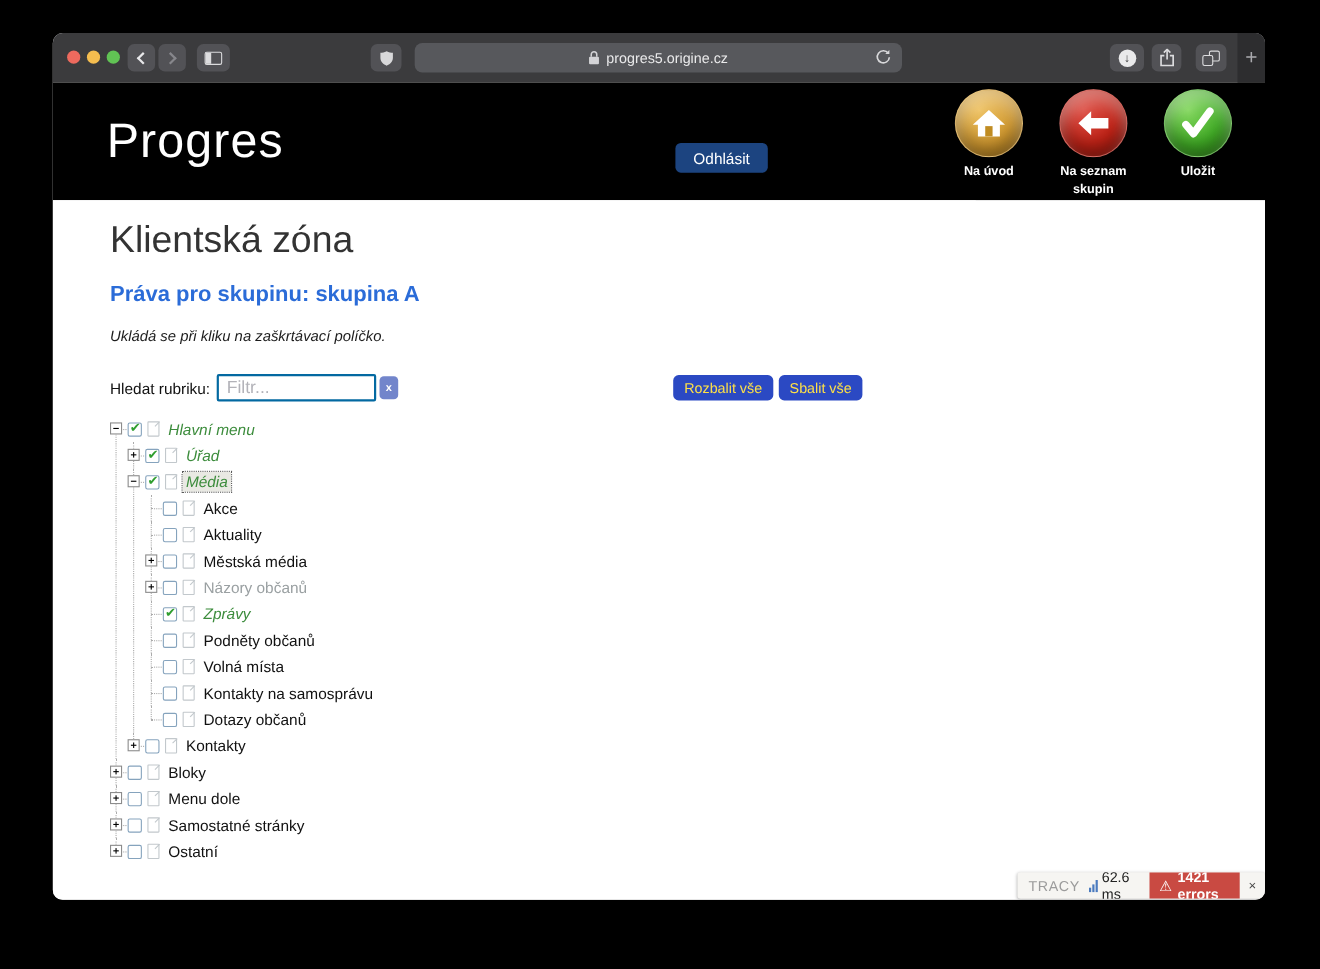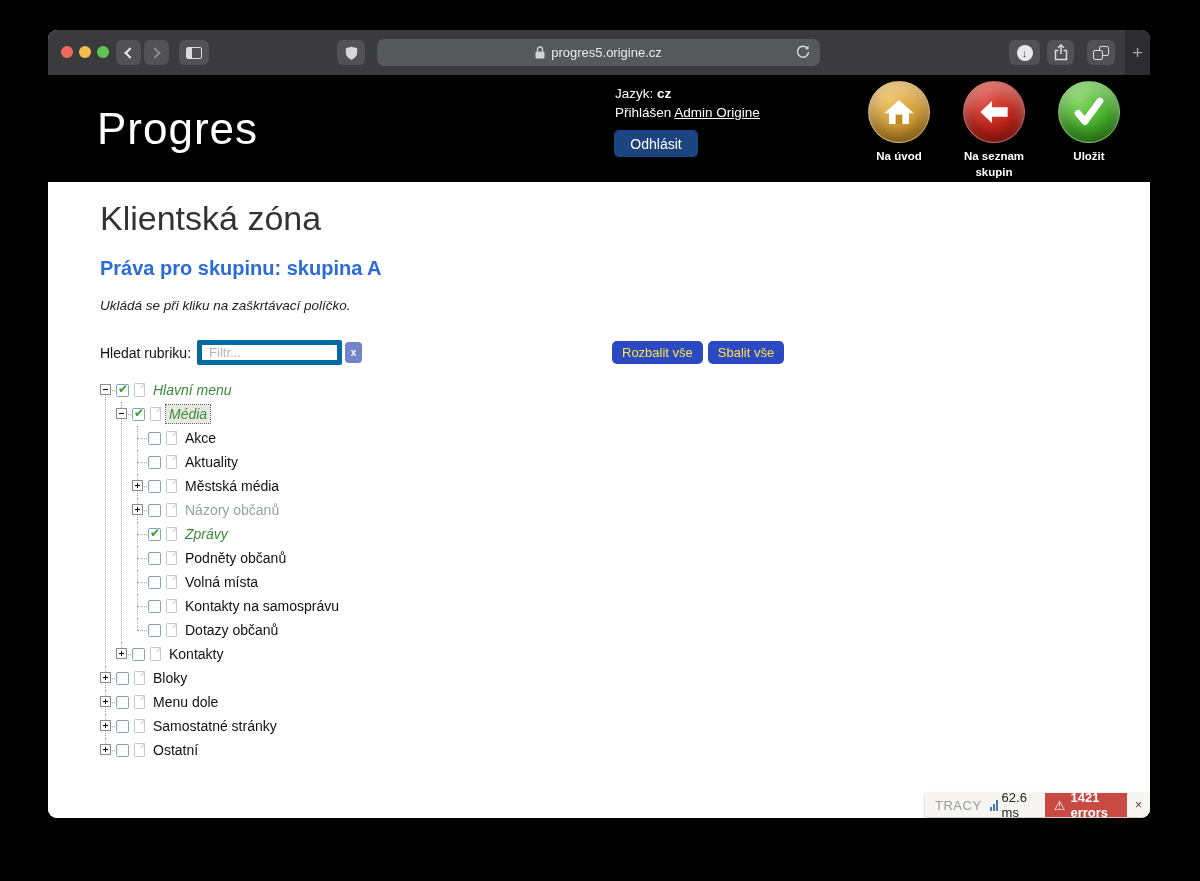--- a/index.html
+++ b/index.html
@@ -57,22 +57,22 @@
 
   .gray-strip { position:absolute; left:839px; top:152px; width:263px; height:7px; background:#808080; }
 
   
   .page { position:absolute; left:0; top:152px; width:1102px; height:636px; background:#fff; overflow:hidden; }
   .h1 { position:absolute; left:52px; top:17px; font-size:34px; color:#333; font-weight:normal; }
   .h2 { position:absolute; left:52px; top:75px; font-size:20px; font-weight:bold; color:#2b6cd8; }
   .note { position:absolute; left:52px; top:116px; font-size:13.5px; font-style:italic; color:#1c1c1c; }
   .filter-row { position:absolute; left:52px; top:158px; display:flex; align-items:center; }
   .filter-label { font-size:14px; color:#111; margin-right:6px; }
-  .filter-input { width:145px; height:25px; border:5px solid #0369a1; border-radius:2px; padding:0 7px;
-                  font-size:13px; font-family:inherit; color:#4d7c0f; }
+  .filter-input { width:145px; height:25px; border:2px solid #0369a1; border-radius:2px; padding:0 7px;
+                  font-size:16px; font-family:inherit; color:#4d7c0f; }
   .filter-input::placeholder { color:#b2b2b8; }
   .clear-btn { margin-left:3px; width:17px; height:21px; background:#7285cb; border:none; border-radius:4px;
                color:#fff; font-size:10px; font-weight:bold; cursor:pointer; line-height:1; }
   .expand-btns { position:absolute; left:564px; top:159px; display:flex; gap:5px; }
   .expand-btns button { background:#2b49c3; border:none; border-radius:5px; color:#fde047; font-size:13px;
                         font-family:inherit; padding:4px 10px; cursor:pointer; }
 
   
   .tree-wrap { position:absolute; left:52px; top:196px; }
   .tree, .tree ul { list-style:none; }
@@ -163,30 +163,20 @@
             <i></i>
           </span>
       </div>
       <div class="newtab-strip">
         <span>+</span>
       </div>
     </div>
 
     <div class="site-header">
       <div class="logo">Progres</div>
-      <div class="acct">
-        <div>
-          <span>Jazyk:</span>
-          <b>cz</b>
-        </div>
-        <div>
-          <span>Přihlášen</span>
-          <a>Admin Origine</a>
-        </div>
-      </div>
       <button class="logout-btn">Odhlásit</button>
 
       <div class="navbtns">
         <div class="navbtn">
           <div class="circle gold">
             <svg width="32" height="30" viewBox="0 0 24 22">
               <path d="M12 2 L23 12 H19.5 V20 H4.5 V12 H1 Z" fill="#fff"></path>
               <rect x="9.5" y="13" width="5" height="7" fill="#c08c22"></rect>
             </svg>
           </div>
@@ -234,20 +224,31 @@
             <li>
               <div class="trow">
                 <span class="exp minus">
                   <i class="h"></i>
                 </span>
                 <span class="cb on"></span>
                 <span class="pic"></span>
                 <span class="lbl green">Hlavní menu</span>
               </div>
               <ul>
+                <li>
+                  <div class="trow">
+                    <span class="exp plus">
+                      <i class="h"></i>
+                      <i class="v"></i>
+                    </span>
+                    <span class="cb on"></span>
+                    <span class="pic"></span>
+                    <span class="lbl green">Úřad</span>
+                  </div>
+                </li>
                 <li>
                   <div class="trow">
                     <span class="exp minus">
                       <i class="h"></i>
                     </span>
                     <span class="cb on"></span>
                     <span class="pic"></span>
                     <span class="lbl green sel">Média</span>
                   </div>
                   <ul>

